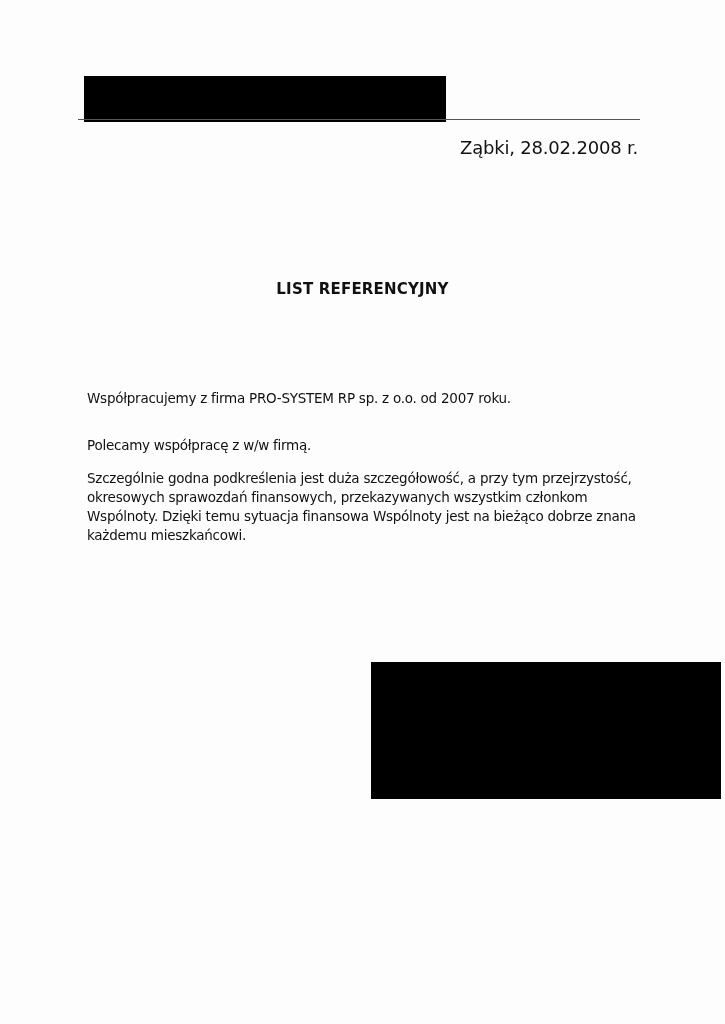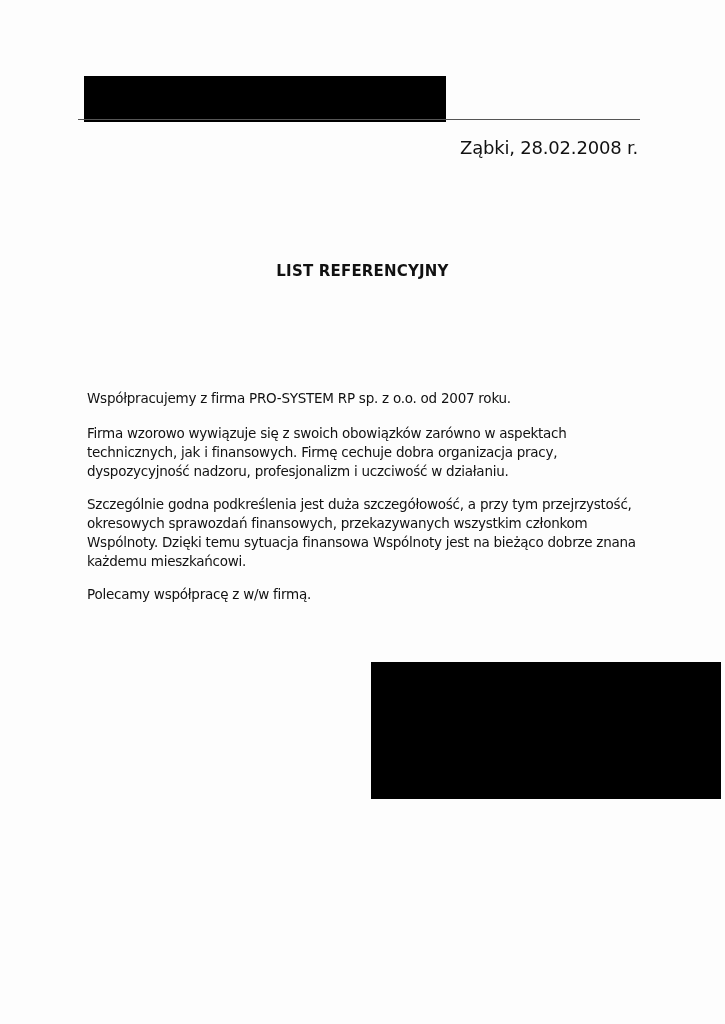--- a/index.html
+++ b/index.html
@@ -43,52 +43,51 @@
       position: absolute;
       right: 87px;
       top: 137px;
       font-size: 18px;
       letter-spacing: -0.2px;
     }
     .doc-title {
       position: absolute;
       left: 0;
       right: 0;
-      top: 262px;
+      top: 280px;
       text-align: center;
       font-size: 15px;
       font-weight: bold;
       letter-spacing: 0.2px;
     }
     .body-text {
       position: absolute;
       left: 87px;
       top: 389px;
       width: 560px;
       font-size: 13.5px;
       line-height: 19px;
       letter-spacing: -0.25px;
     }
     .body-text p {
       margin: 0 0 14px 0;
     }
     .body-text p.first {
-      margin-bottom: 16px;
+      margin-bottom: 28px;
     }
   </style>
 </head>
 <body>
 
 <div class="redaction redaction-top"></div>
 <div class="header-rule"></div>
 
 <div class="date-line">Ząbki, 28.02.2008 r.</div>
 
 <div class="doc-title">LIST REFERENCYJNY</div>
 
 <div class="body-text">
   <p class="first">Współpracujemy z firma PRO-SYSTEM RP sp. z o.o. od 2007 roku.</p>
-  <p>Firma wzorowo wywiązuje się z swoich obowiązków zarówno w aspektach technicznych, jak i finansowych. Firmę cechuje dobra organizacja pracy, dyspozycyjność nadzoru, profesjonalizm i uczciwość w działaniu.</p>
+  <p>Polecamy współpracę z w/w firmą.</p>
   <p>Szczególnie godna podkreślenia jest duża szczegółowość, a przy tym przejrzystość, okresowych sprawozdań finansowych, przekazywanych wszystkim członkom Wspólnoty. Dzięki temu sytuacja finansowa Wspólnoty jest na bieżąco dobrze znana każdemu mieszkańcowi.</p>
-  <p>Polecamy współpracę z w/w firmą.</p>
 </div>
 
 <div class="redaction redaction-bottom"></div>
 
 </body></html>

